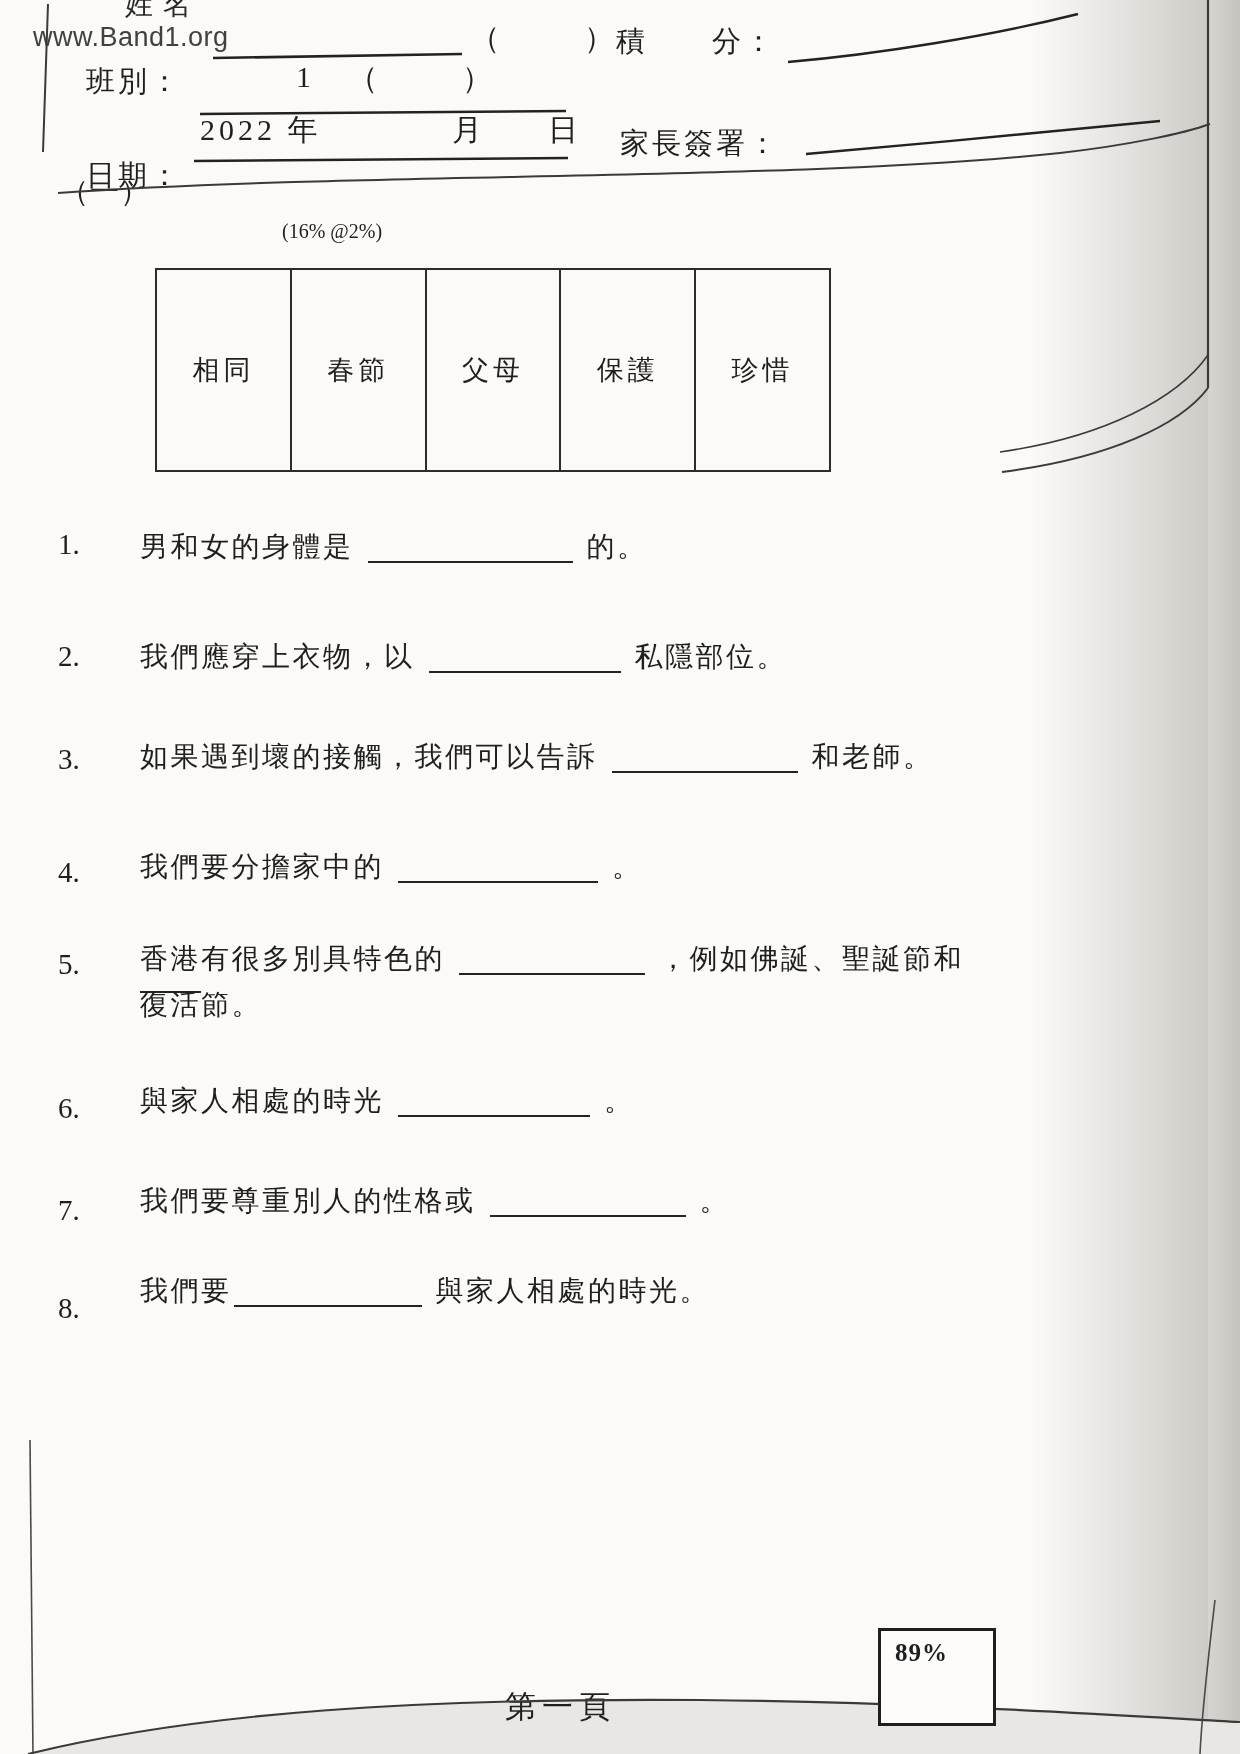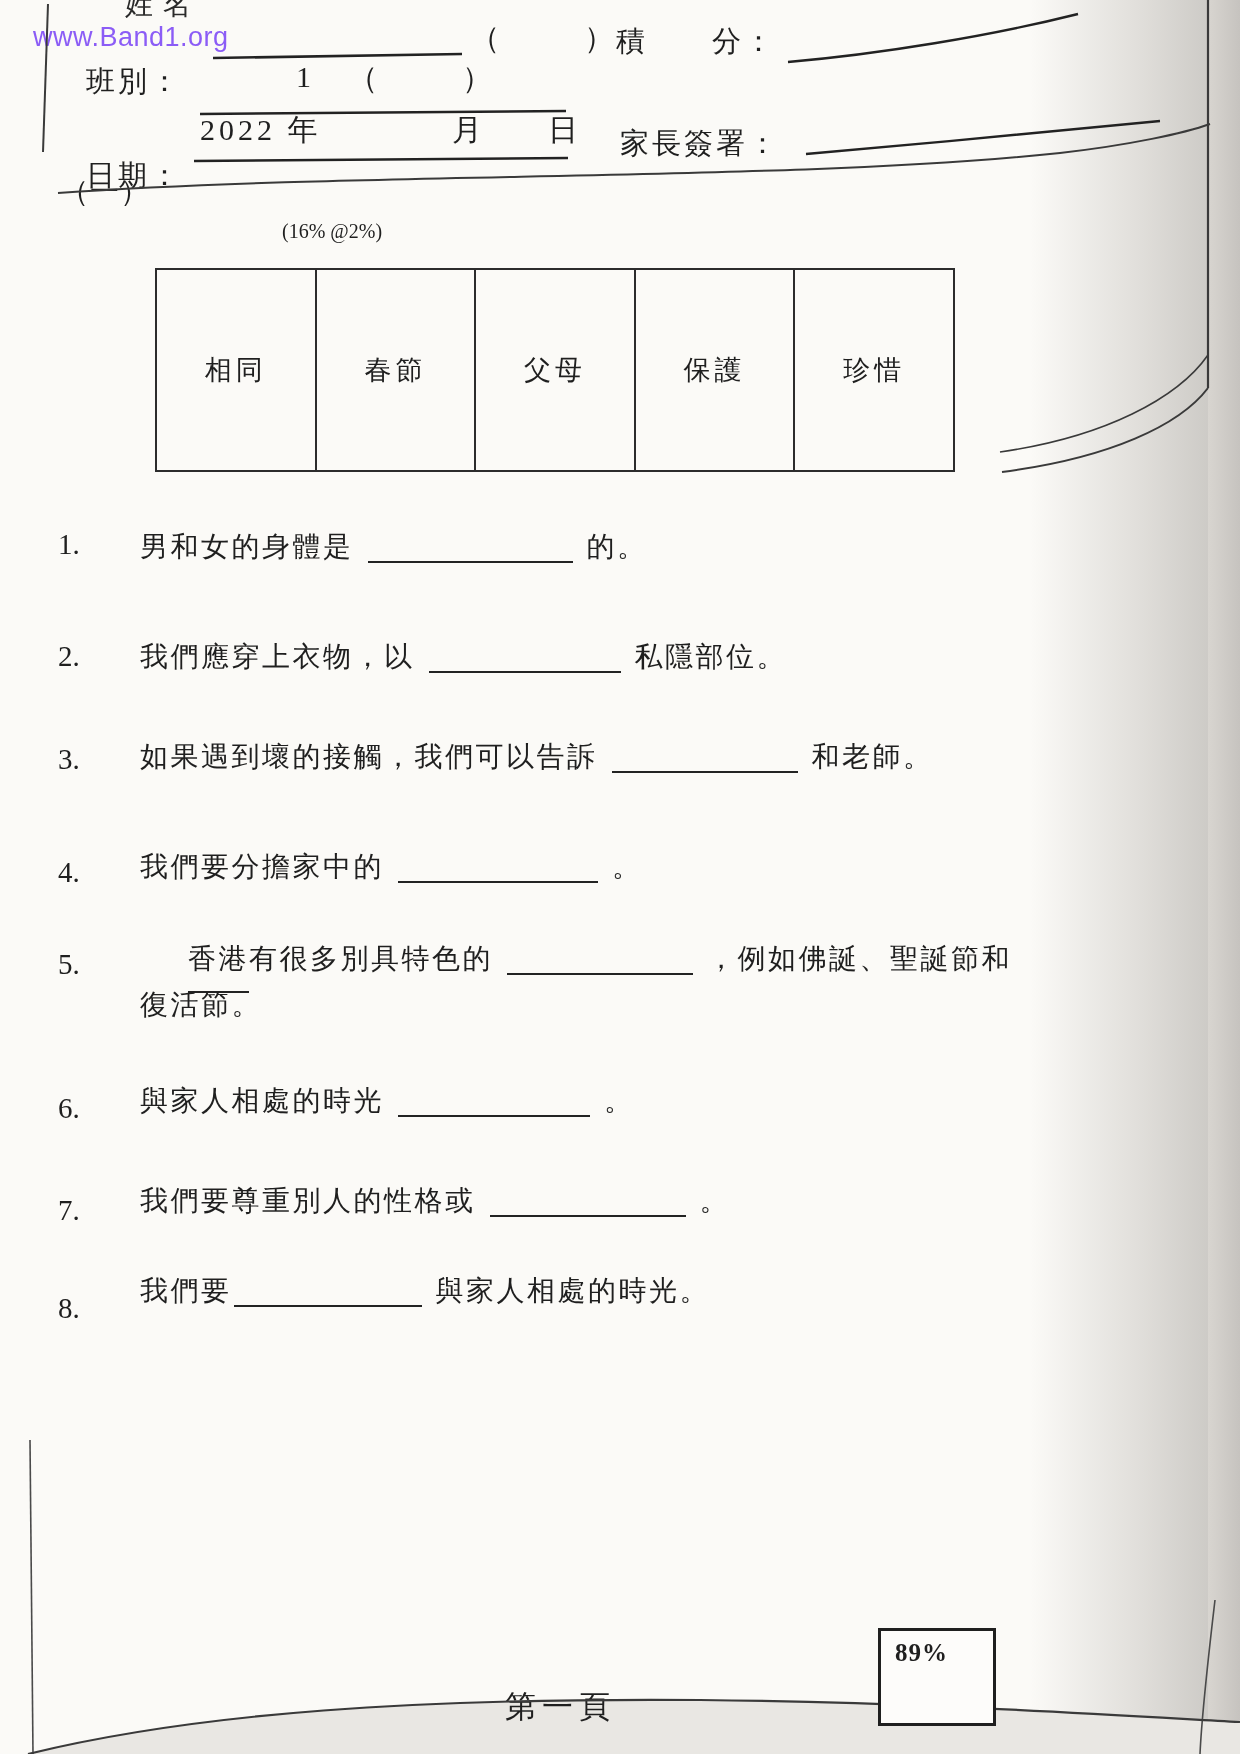--- a/index.html
+++ b/index.html
@@ -23,55 +23,55 @@
     background:linear-gradient(to right,#d8d5d0,#c6c3bf);
     pointer-events:none;
   }
   .below-fold{position:absolute;left:0;top:0;pointer-events:none;}
   svg.scanlines{position:absolute;left:0;top:0;pointer-events:none;}
 
   .txt{position:absolute;white-space:nowrap;}
   .cjk{letter-spacing:3px;}
   .watermark{
     font-family:"Liberation Sans","DejaVu Sans",sans-serif;
-    font-size:27px;color:#8b5cf6;letter-spacing:0.5px;
+    font-size:27px;color:#404040;letter-spacing:0.5px;
   }
   .cutoff{height:18px;overflow:hidden;text-align:center;}
   .cutoff span{display:block;transform:translateY(-14px);font-size:28px;color:#2a2a2a;letter-spacing:10px;}
 
   .h-label{font-size:29px;}
   .h-val{font-size:30px;}
 
   .sec-line{display:flex;align-items:flex-start;font-size:29px;}
   .sec-num{margin-right:14px;letter-spacing:1px;}
   .inline-blank{
     display:inline-block;border-bottom:2.5px solid #262626;
     height:30px;vertical-align:-6px;
   }
 
   
   .wordbank{
-    position:absolute;left:155px;top:268px;width:800px;height:204px;
+    position:absolute;left:155px;top:268px;width:676px;height:204px;
     border-collapse:collapse;table-layout:fixed;
   }
   .wordbank td{
     border:2px solid #2c2c2c;text-align:center;vertical-align:middle;
     font-size:27px;letter-spacing:4px;
   }
 
   
   .q{position:absolute;left:58px;font-size:28px;}
   .qnum{position:absolute;left:0;top:0;font-size:29px;letter-spacing:0;}
   .qtext{position:absolute;left:82px;top:0;white-space:nowrap;letter-spacing:2.5px;}
   .blank{
     display:inline-block;border-bottom:2.5px solid #232323;
     height:32px;vertical-align:-7px;margin:0 14px;
   }
   .blank.tight{margin-left:2px;}
-  .u{border-bottom:2.5px solid #232323;padding-bottom:17px;margin-left:48px;}
+  .u{border-bottom:2.5px solid #232323;padding-bottom:17px;}
   .q-line2{position:absolute;left:82px;top:46px;white-space:nowrap;letter-spacing:2.5px;}
 
   
   .page-label{font-size:31px;letter-spacing:6px;}
   .score-box{
     position:absolute;left:878px;top:1628px;width:112px;height:92px;
     border:3px solid #1f1f1f;background:#fdfcfa;z-index:5;
   }
   .score-box .pct{position:absolute;left:14px;top:8px;font-size:25px;font-weight:600;letter-spacing:1px;}
 </style>

